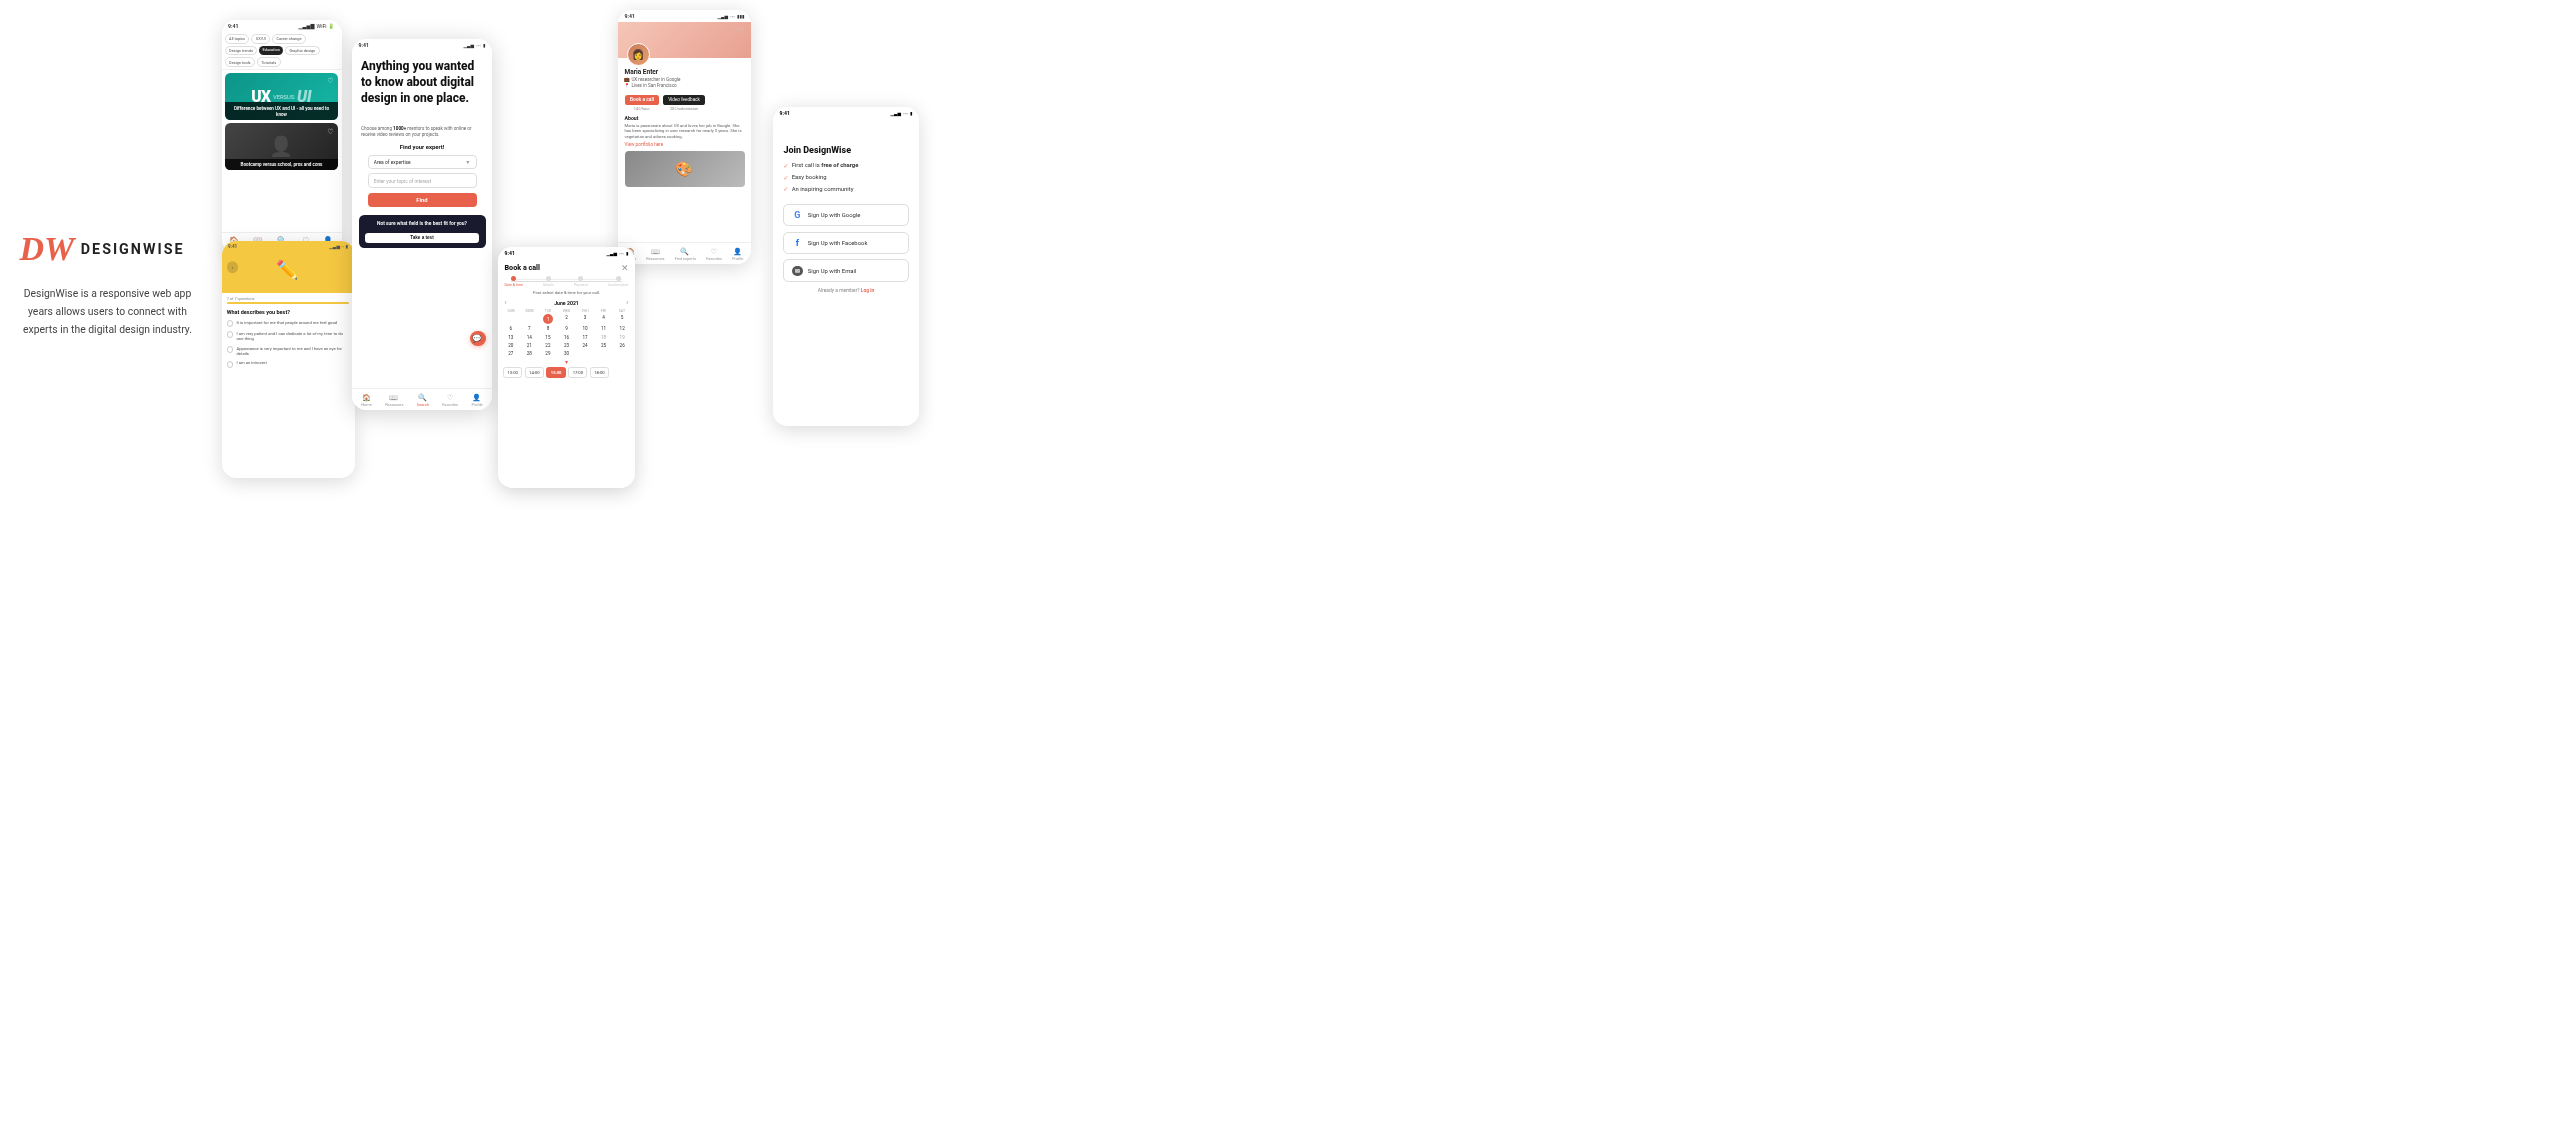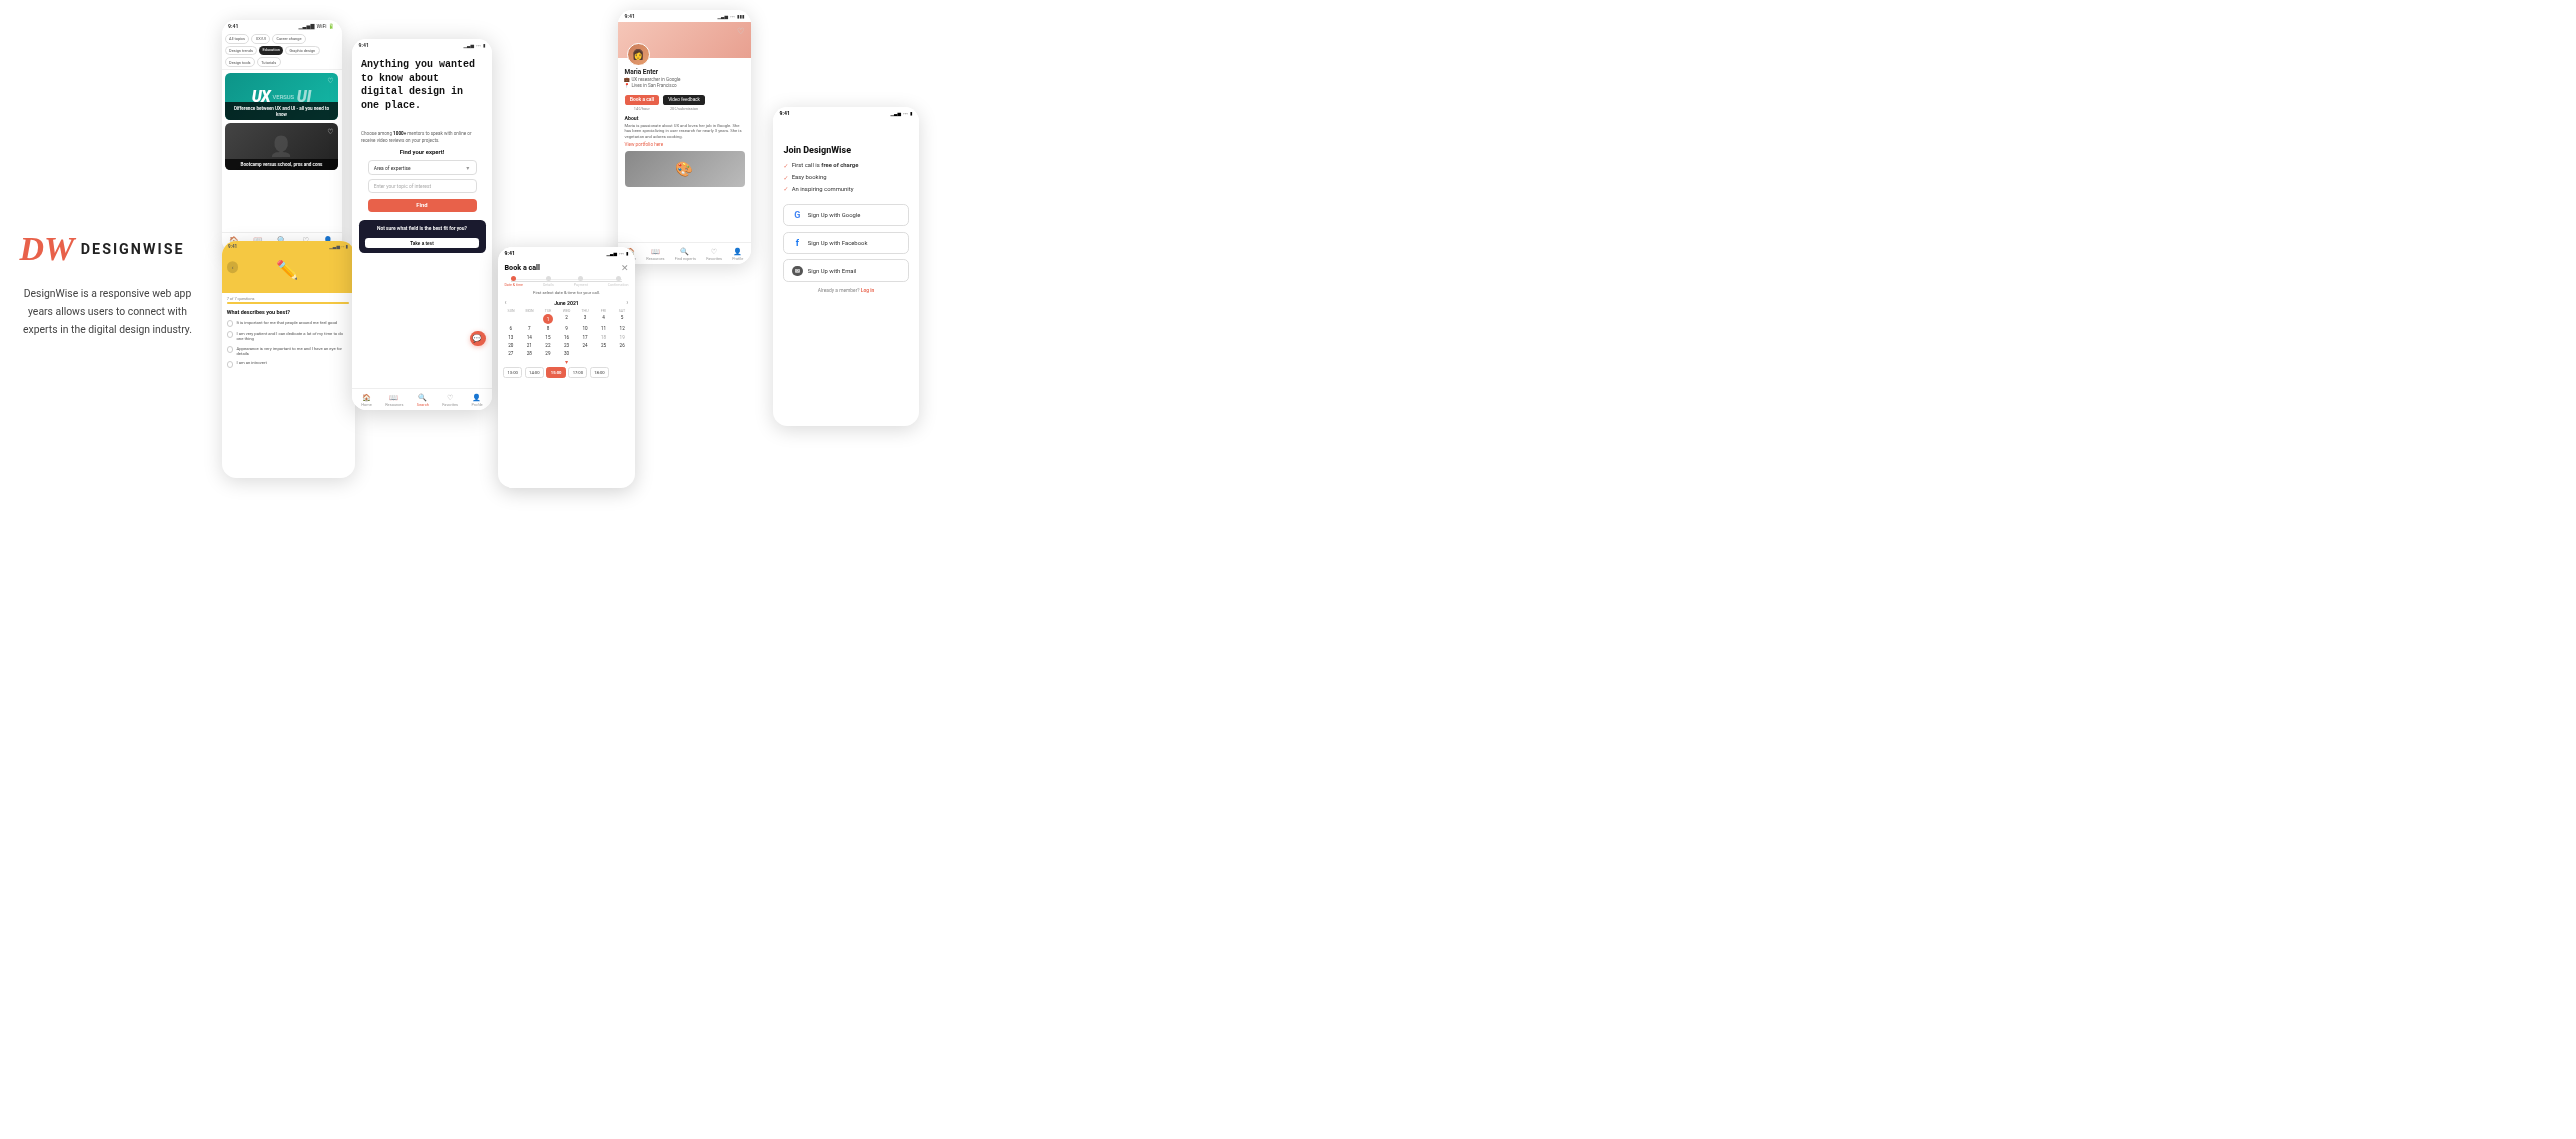--- a/index.html
+++ b/index.html
@@ -501,21 +501,21 @@
       <span class="tag" style="font-size:3.9px; padding:1.3px 3.3px; border:0.7px solid #ddd; border-radius:6.5px; color:#555;">Career change</span>
       <span class="tag" style="font-size:3.9px; padding:1.3px 3.3px; border:0.7px solid #ddd; border-radius:6.5px; color:#555;">Design trends</span>
       <span class="tag active" style="font-size:3.9px; padding:1.3px 3.3px; border-radius:6.5px; background:#222; color:#fff; border:none;">Education</span>
       <span class="tag" style="font-size:3.9px; padding:1.3px 3.3px; border:0.7px solid #ddd; border-radius:6.5px; color:#555;">Graphic design</span>
       <span class="tag" style="font-size:3.9px; padding:1.3px 3.3px; border:0.7px solid #ddd; border-radius:6.5px; color:#555;">Design tools</span>
       <span class="tag" style="font-size:3.9px; padding:1.3px 3.3px; border:0.7px solid #ddd; border-radius:6.5px; color:#555;">Tutorials</span>
     </div>
 
     <div class="resource-card" style="margin:3.3px 3.9px; border-radius:5.2px; overflow:hidden; position:relative;">
       <div class="ux-illustration" style="height:47px; background:linear-gradient(135deg,#0d9488,#14b8a6); display:flex; align-items:center; justify-content:center; position:relative;">
-        <span style="font-size:15.6px; font-weight:900; color:#fff; font-style:italic; letter-spacing:-0.7px;">UX</span>
+        <span style="font-size:15.6px; font-weight:900; color:#fff; letter-spacing:-0.7px;">UX</span>
         <span style="font-size:5.9px; color:rgba(255,255,255,0.7); margin:0 2.6px;">VERSUS</span>
         <span style="font-size:15.6px; font-weight:900; color:rgba(255,255,255,0.6); font-style:italic;">UI</span>
         <span class="card-heart" style="position:absolute; top:3.3px; right:3.9px; font-size:7.2px; color:rgba(255,255,255,0.8);">♡</span>
       </div>
       <div class="card-title" style="background:rgba(0,0,0,0.75); color:#fff; font-size:4.6px; padding:3.3px 3.9px 2.6px; text-align:center; font-weight:600; line-height:1.3;">Difference between UX and UI - all you need to know</div>
     </div>
 
     <div class="resource-card" style="margin:0 3.9px 3.3px; border-radius:5.2px; overflow:hidden; position:relative;">
       <div style="height:47px; background:linear-gradient(135deg,#444,#222); display:flex; align-items:center; justify-content:center; position:relative; overflow:hidden;">
         <span style="font-size:19.5px; opacity:0.4; filter:grayscale(1);">👤</span>
@@ -622,21 +622,21 @@
     <div class="status-bar" style="padding:3.3px 6.5px; display:flex; justify-content:space-between; background:#fff; flex-shrink:0;">
       <span style="font-size:5.2px; font-weight:700;">9:41</span>
       <div style="display:flex; gap:2px; align-items:center; font-size:4.6px;">
         <span>▁▃▅</span>
         <span>◦◦◦</span>
         <span>▮</span>
       </div>
     </div>
     <div style="overflow-y:auto; flex:1; position:relative;">
       <div class="find-header" style="padding:6.5px 9px 3.9px;">
-        <div class="find-title" style="font-size:10px; font-weight:800; color:#111; line-height:1.35; margin-bottom:19px;font-family:Liberation Mono, monospace;">Anything you wanted to know about digital design in one place.</div>
+        <div class="find-title" style="font-size:12px; font-weight:800; color:#111; line-height:1.35; margin-bottom:19px;">Anything you wanted to know about digital design in one place.</div>
         <div class="find-subtitle" style="font-size:4.6px; color:#666; line-height:1.4; margin-bottom:5.2px;">
           Choose among <strong style="color:#111; font-weight:700;">1000+</strong> mentors to speak with online or receive video reviews on your projects.
         </div>
         <div class="find-expert-label" style="font-size:5.9px; font-weight:700; color:#111; text-align:center; margin-bottom:5.2px;">Find your expert!</div>
         <div class="select-box" style="border:0.7px solid #ddd; border-radius:3.9px; padding:3.3px 5.2px; font-size:4.9px; color:#333; margin-bottom:3.9px; display:flex; justify-content:space-between; align-items:center; cursor:pointer;">
           <span>Area of expertise</span>
           <span style="font-size:5.2px; color:#999;">▼</span>
         </div>
         <div class="input-box" style="border:0.7px solid #ddd; border-radius:3.9px; padding:3.3px 5.2px; font-size:4.9px; color:#aaa; margin-bottom:5.2px;">
           <span>Enter your topic of interest</span>

